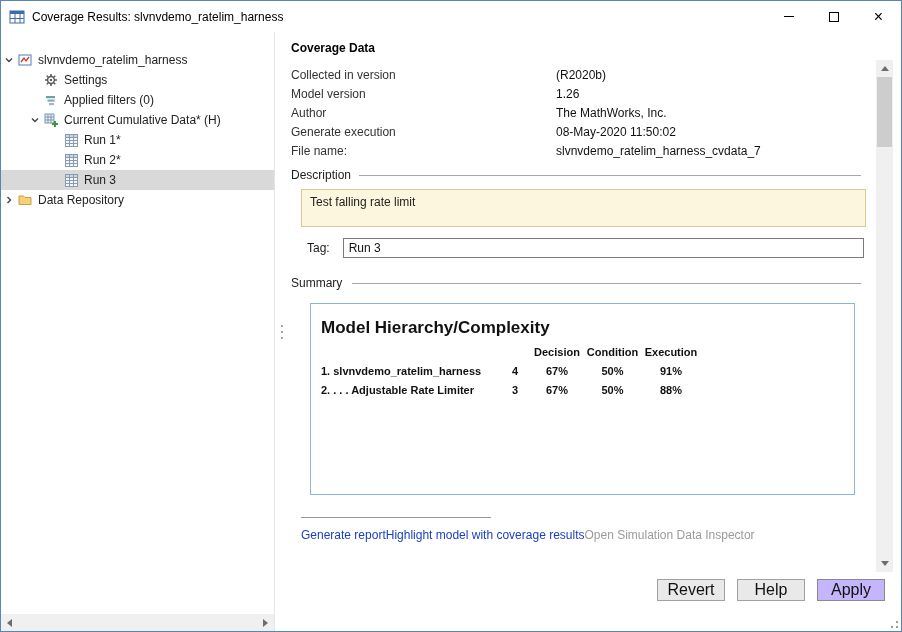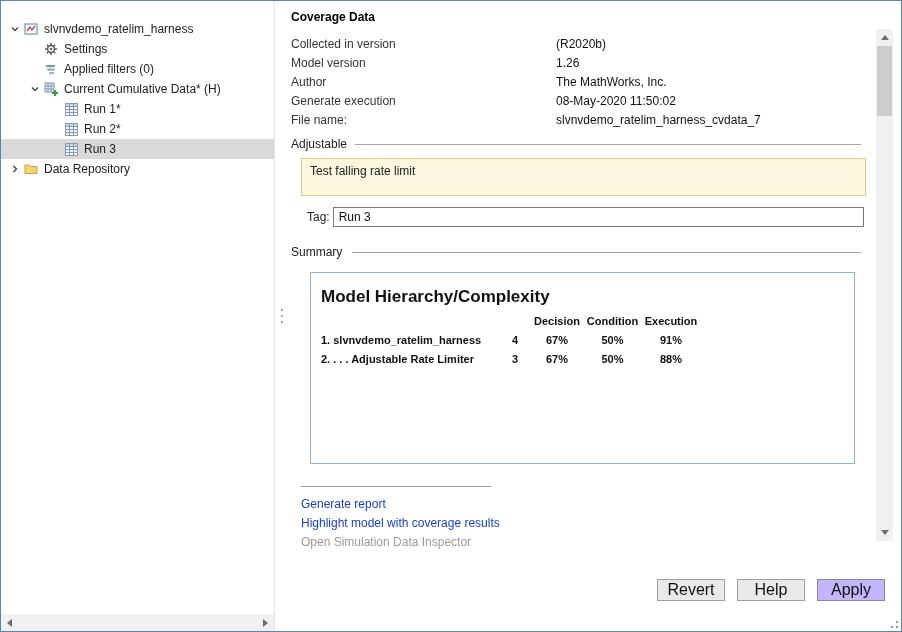--- a/index.html
+++ b/index.html
@@ -18,21 +18,21 @@
   .min-glyph { width:10px; height:1px; background:#000; }
   .max-glyph { width:10px; height:10px; border:1px solid #000; }
   .close-glyph { font-size:16px; line-height:16px; color:#000; }
 
   
   .main { flex:1 1 auto; display:flex; min-height:0; }
 
   .tree-panel { width:274px; flex:0 0 auto; position:relative; border-right:1px solid #e6e6e6; }
   .tree { padding-top:18px; }
   .tree-row { height:20px; line-height:20px; display:flex; align-items:center; white-space:nowrap; cursor:default; }
-  .tree-row.lvl0 { padding-left:6px; }
+  .tree-row.lvl0 { }
   .tree-row.lvl1 { padding-left:26px; }
   .tree-row.lvl2 { padding-left:46px;text-align:center; }
   .tree-row.selected { background:#d9d9d9; }
   .twisty { width:16px; height:16px; display:inline-flex; align-items:center; justify-content:center; flex:0 0 16px; }
   .ticon { width:16px; height:16px; display:inline-flex; align-items:center; justify-content:center; flex:0 0 16px; }
   .tlabel { margin-left:5px; color:#222; }
 
   
   .h-scrollbar { position:absolute; left:0; right:0; bottom:0; height:17px; background:#f0f0f0; display:flex; }
   .sb-btn { width:17px; height:17px; display:flex; align-items:center; justify-content:center; background:#f0f0f0; }
@@ -59,34 +59,34 @@
 
   .section-header { display:flex; align-items:center; margin-top:7px; height:16px; }
   .section-header .sec-label { color:#222; }
   .section-header .rule { flex:1 1 auto; height:1px; background:#a6a6a6; margin-left:8px; }
   .section-header.summary-h { margin-top:16px; }
   .section-header.summary-h .rule { margin-left:10px; }
 
   .desc-box { margin:6px 0 0 10px; width:565px; height:38px; background:#fdf6de; border:1px solid #dcc98e;
               padding:5px 8px; color:#222; }
 
-  .tag-row { display:flex; align-items:center; margin:10px 0 8px 16px; width:557px; gap:3px; height:22px; }
+  .tag-row { display:flex; align-items:center; margin:10px 0 8px 16px; width:557px; gap:13px; height:22px; }
   .tag-input { flex:1 1 auto; height:20px; border:1px solid #7a7a7a; padding:0 5px; font-family:"Liberation Sans", sans-serif;
                font-size:12px; color:#111; outline:none; background:#fff; }
 
   .summary-box { margin:12px 0 0 19px; width:545px; height:192px; border:1px solid #8eb3d4; background:#fff;
                  padding:14px 10px 0 10px; overflow:hidden; }
   .tbl-title { font-weight:bold; font-size:17px; color:#111; margin-bottom:8px; }
   .tbl-grid { display:grid; grid-template-columns:180px 28px 56px 55px 62px; row-gap:7px; font-size:11px; font-weight:bold; color:#111; }
   .tbl-grid .c { white-space:nowrap; }
   .tbl-grid .hcell { text-align:center; }
   .tbl-grid .num { text-align:center; }
 
   .links-divider { margin:22px 0 0 10px; width:190px; height:1px; background:#999; }
-  .links { margin:8px 0 0 10px; display:flex; flex-direction:column; }
+  .links { margin:8px 0 0 10px; display:flex; flex-direction:row; }
   .link { color:#1a3ec6; text-decoration:none; line-height:19px; cursor:pointer; width:max-content; }
   .link.disabled { color:#9b9b9b; cursor:default; }
 
   .button-row { position:absolute; right:16px; bottom:30px; display:flex; gap:12px; }
   .btn { width:68px; height:22px; font-family:"Liberation Sans", sans-serif; font-size:16px; color:#111;
          background:#e9e9e9; border:1px solid #a0a0a0; cursor:default; }
   .btn.apply { background:#c4b5fd; border-color:#8a8a8a; }
 
   
   .v-scrollbar { position:absolute; top:28px; right:8px; width:17px; height:512px; background:#f0f0f0;
@@ -99,20 +99,43 @@
   .resize-grip i { position:absolute; width:2px; height:2px; background:#9a9a9a; }
   .resize-grip i:nth-child(1){ right:0; bottom:0; }
   .resize-grip i:nth-child(2){ right:0; bottom:5px; }
   .resize-grip i:nth-child(3){ right:5px; bottom:0; }
 </style>
 </head>
 <body>
 
 <div class="window">
 
+  <div class="titlebar">
+    <span class="app-icon">
+      <svg width="16" height="16" viewBox="0 0 16 16">
+          <rect x="1" y="2" width="14" height="12" fill="#fff" stroke="#3a6ea5"></rect>
+          <rect x="1" y="2" width="14" height="3" fill="#3a6ea5"></rect>
+          <line x1="6" y1="5" x2="6" y2="14" stroke="#3a6ea5"></line>
+          <line x1="11" y1="5" x2="11" y2="14" stroke="#3a6ea5"></line>
+          <line x1="1" y1="9.5" x2="15" y2="9.5" stroke="#3a6ea5"></line>
+        </svg>
+    </span>
+    <span class="title">Coverage Results: slvnvdemo_ratelim_harness</span>
+    <div class="win-controls">
+      <div class="win-btn">
+          <div class="min-glyph"></div>
+        </div>
+      <div class="win-btn">
+          <div class="max-glyph"></div>
+        </div>
+      <div class="win-btn">
+          <span class="close-glyph">×</span>
+        </div>
+    </div>
+  </div>
 
   <div class="main">
 
     <div class="tree-panel">
       <div class="tree">
 
         <div class="tree-row lvl0">
           <span class="twisty">
             <svg width="10" height="10" viewBox="0 0 10 10">
                 <polyline points="2,3.5 5,6.5 8,3.5" fill="none" stroke="#444" stroke-width="1.4"></polyline>
@@ -282,21 +305,21 @@
             <span class="field-label">Generate execution</span>
             <span class="field-value">08-May-2020 11:50:02</span>
           </div>
           <div class="field-row">
             <span class="field-label">File name:</span>
             <span class="field-value">slvnvdemo_ratelim_harness_cvdata_7</span>
           </div>
         </div>
 
         <div class="section-header">
-          <span class="sec-label">Adjustable</span>
+          <span class="sec-label">Description</span>
           <div class="rule"></div>
         </div>
 
         <div class="desc-box">
           <span>Test falling rate limit</span>
         </div>
 
         <div class="tag-row">
           <span>Tag:</span>
           <input class="tag-input" type="text" value="Run 3" style="">

